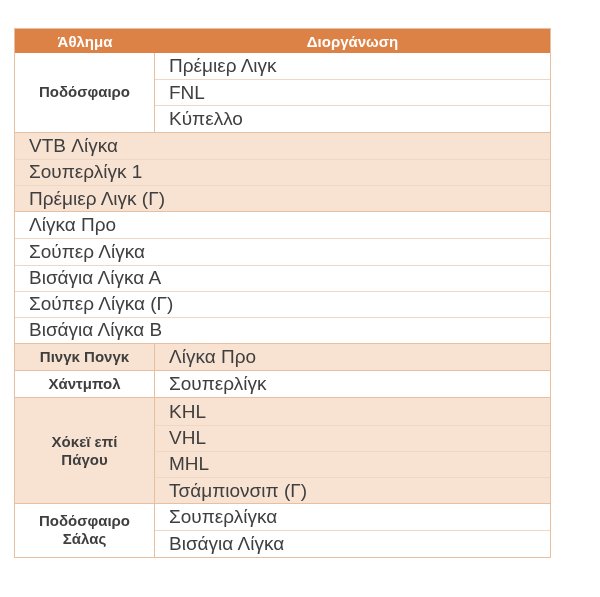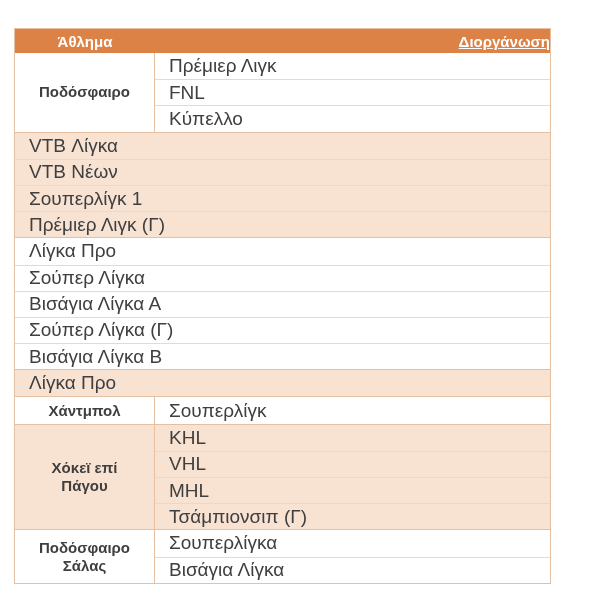--- a/index.html
+++ b/index.html
@@ -30,21 +30,21 @@
   .table-header {
     display: flex;
     height: 24px;
     background: var(--header-bg);
     color: var(--header-text);
     font-weight: bold;
     font-size: 15px;
     align-items: center;
   }
   .header-cell-sport   { width: 140px; text-align: center; }
-  .header-cell-org     { flex: 1; text-align: right; text-decoration: underline; }
+  .header-cell-org     { flex: 1; text-align: center; }
   .group { display: flex; background: var(--row-bg); }
   .group.alt { background: var(--row-alt-bg); }
   .group + .group { border-top: 1px solid var(--group-divider); }
   .sport-cell {
     width: 140px;
     border-right: 1px solid var(--group-divider);
     display: flex;
     align-items: center;
     justify-content: center;
     text-align: center;
@@ -90,23 +90,20 @@
           </div>
       </div>
     </div>
 
     <div class="group alt">
       <div class="league-col">
         <div class="league-row">
             <span>VTB Λίγκα</span>
           </div>
         <div class="league-row">
-            <span>VTB Νέων</span>
-          </div>
-        <div class="league-row">
             <span>Σουπερλίγκ 1</span>
           </div>
         <div class="league-row">
             <span>Πρέμιερ Λιγκ (Γ)</span>
           </div>
       </div>
     </div>
 
     <div class="group">
       <div class="league-col">
@@ -122,20 +119,23 @@
         <div class="league-row">
             <span>Σούπερ Λίγκα (Γ)</span>
           </div>
         <div class="league-row">
             <span>Βισάγια Λίγκα Β</span>
           </div>
       </div>
     </div>
 
     <div class="group alt">
+      <div class="sport-cell">
+          <span>Πινγκ Πονγκ</span>
+        </div>
       <div class="league-col">
         <div class="league-row">
             <span>Λίγκα Προ</span>
           </div>
       </div>
     </div>
 
     <div class="group">
       <div class="sport-cell">
           <span>Χάντμπολ</span>

